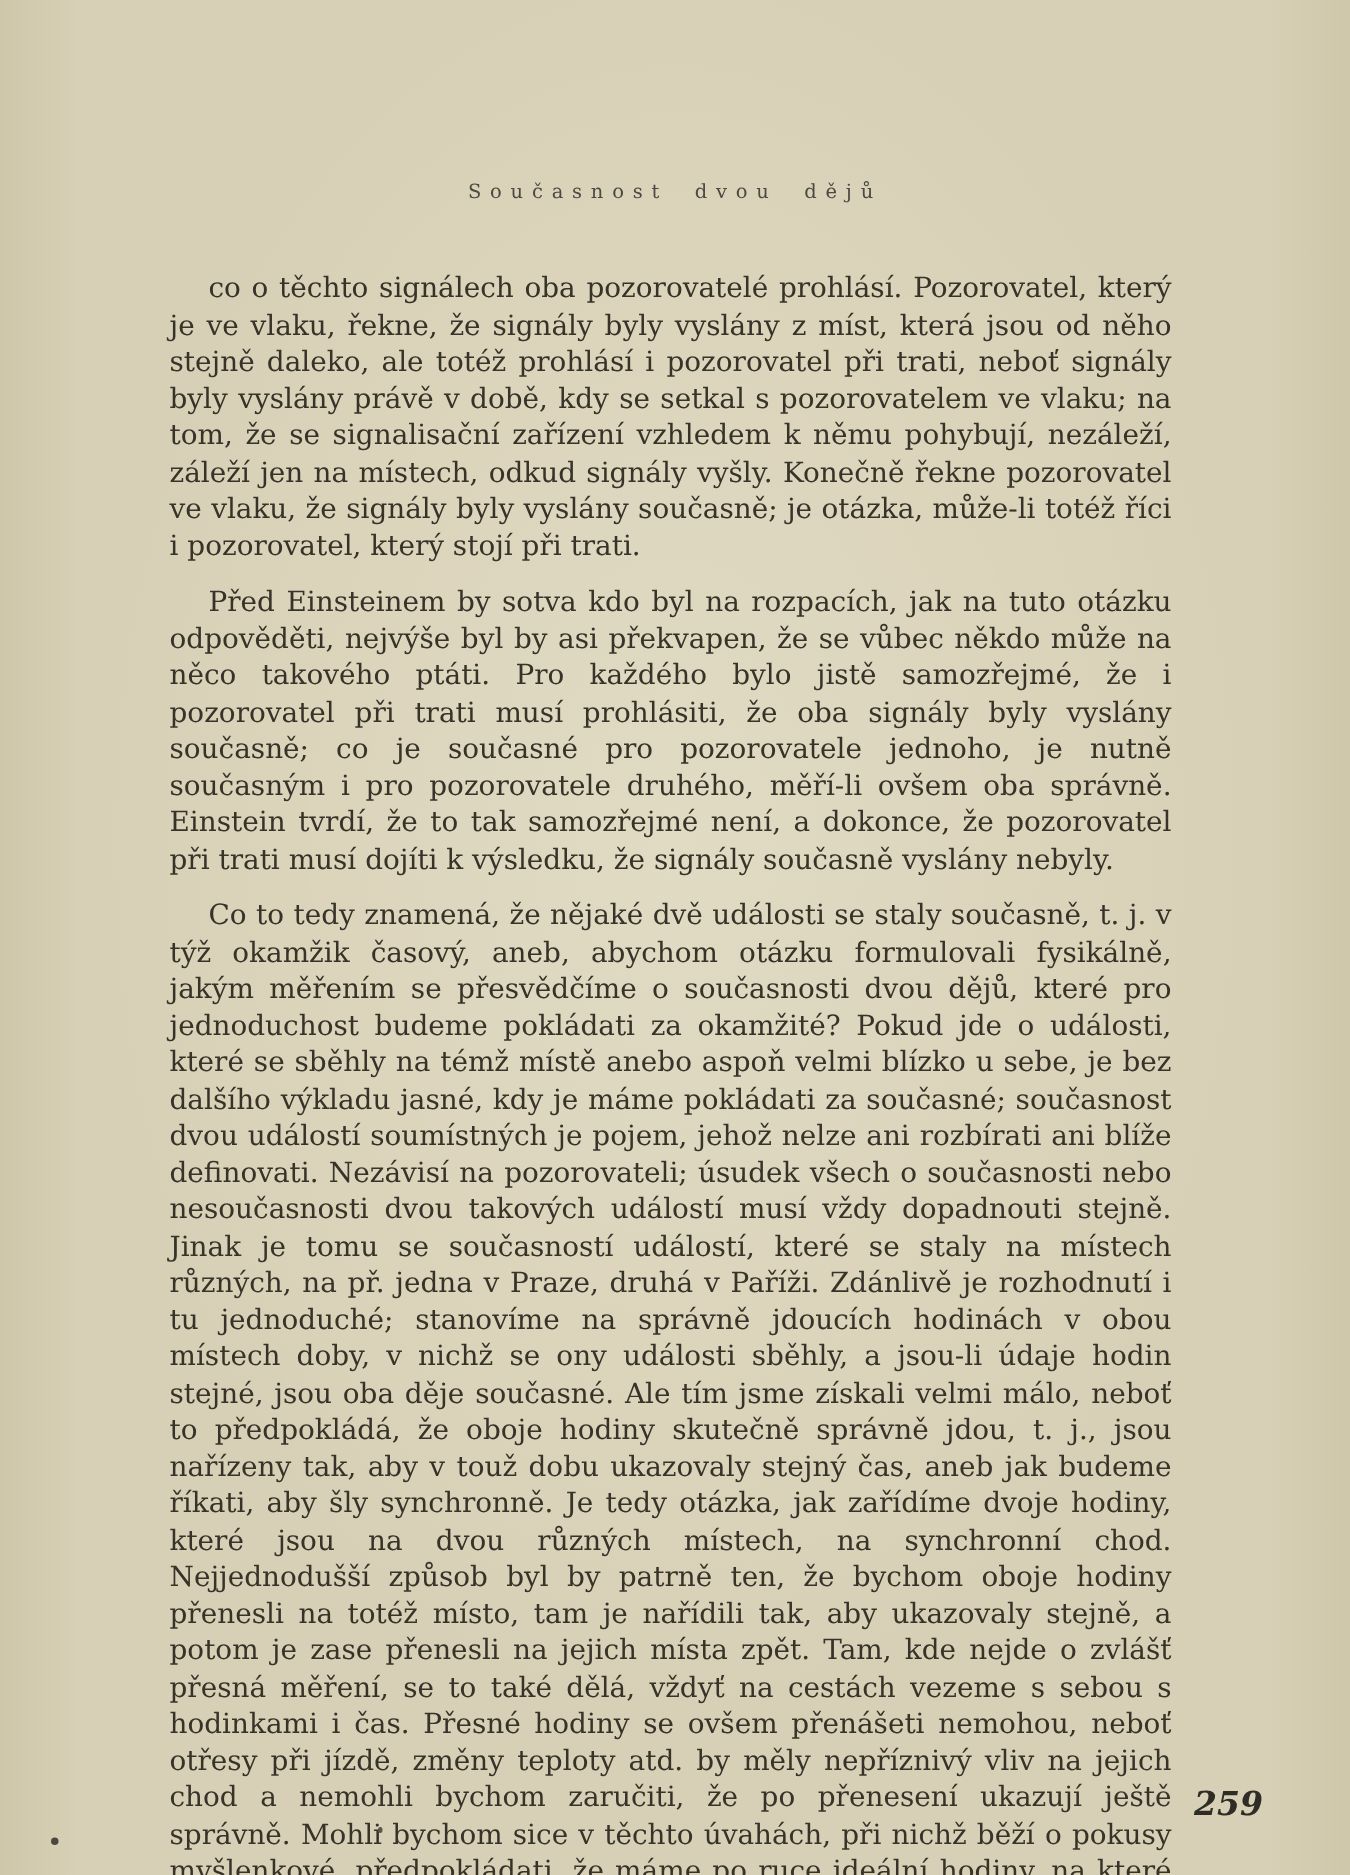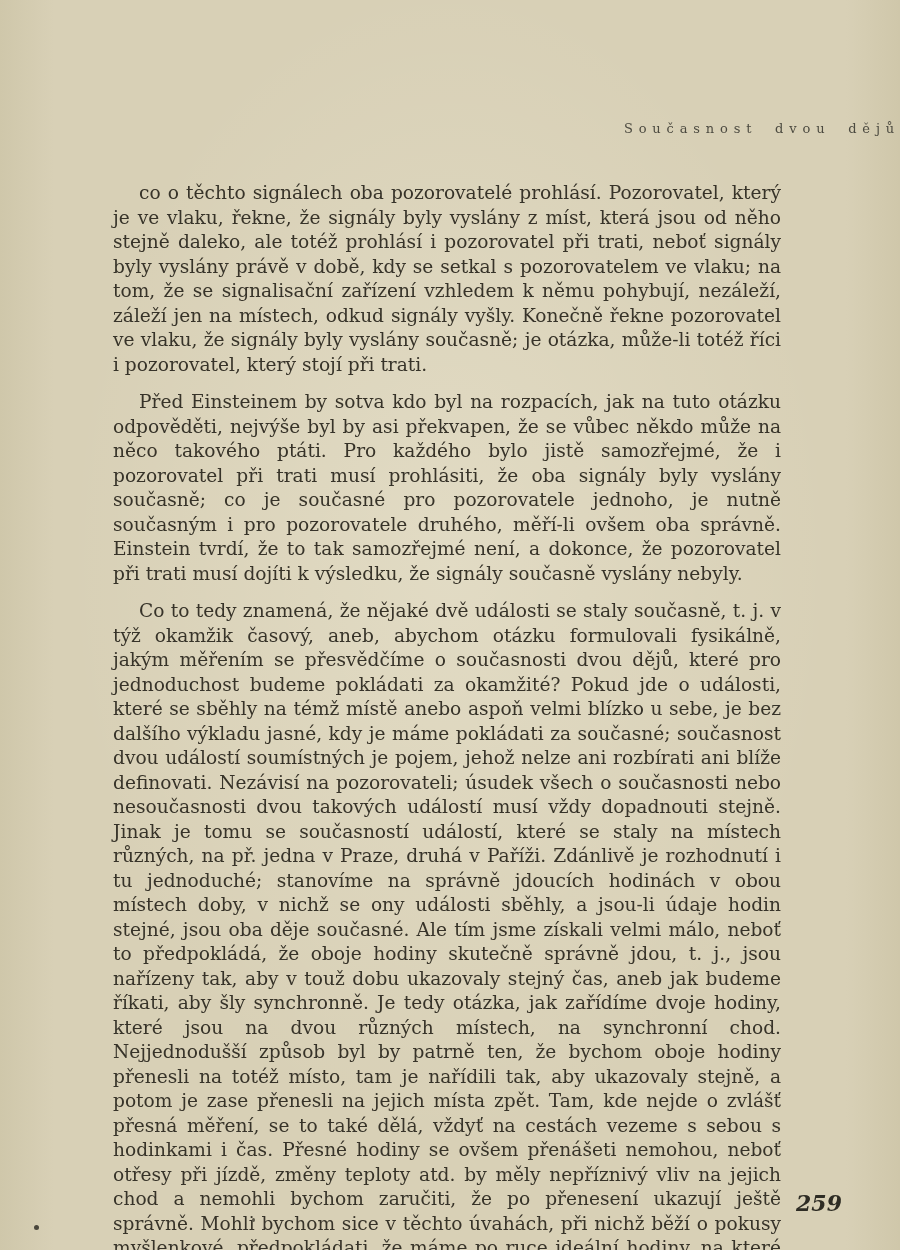--- a/index.html
+++ b/index.html
@@ -22,21 +22,21 @@
         linear-gradient(90deg, #cfc7aa 0%, #d8d0b6 6%, #d8d0b6 94%, #cfc7aa 100%),
         #d6ceb3;
       color: #36342b;
       box-sizing: border-box;
     }
     .running-header {
       position: absolute;
       top: 121px;
       left: 0;
       width: 100%;
-      text-align: right;
+      text-align: center;
       font-size: 13px;
       letter-spacing: 0.45em;
       word-spacing: 0.6em;
       color: #4c4a40;
     }
     .text-block {
       position: absolute;
       top: 168px;
       left: 100px;
       width: 694px;

